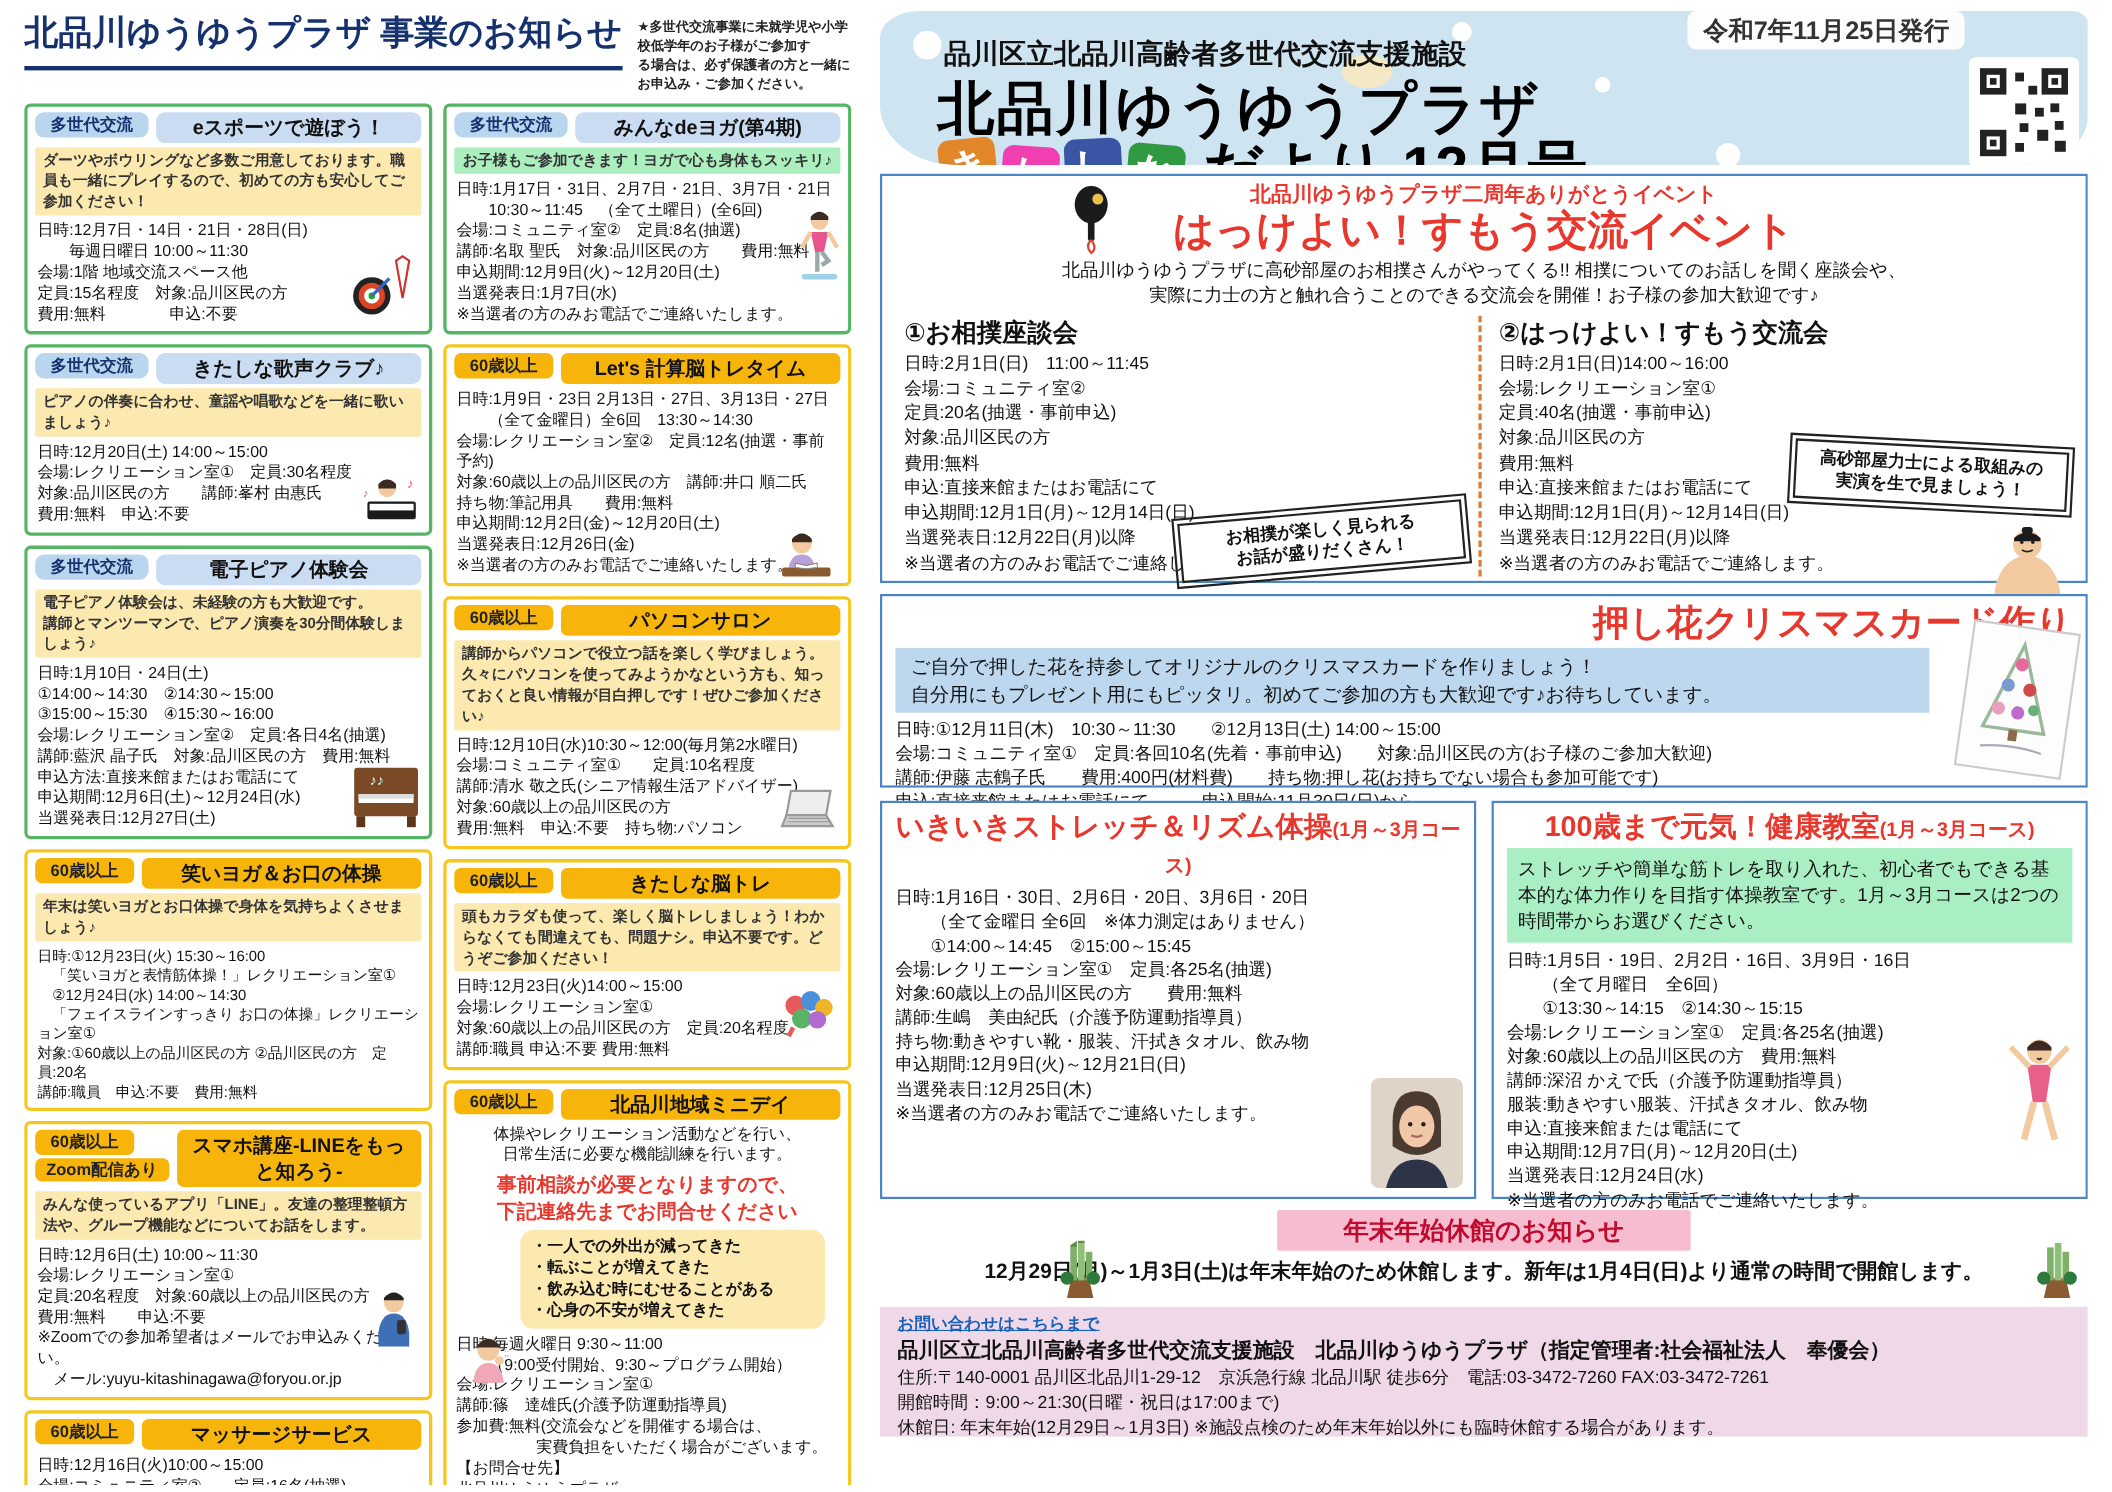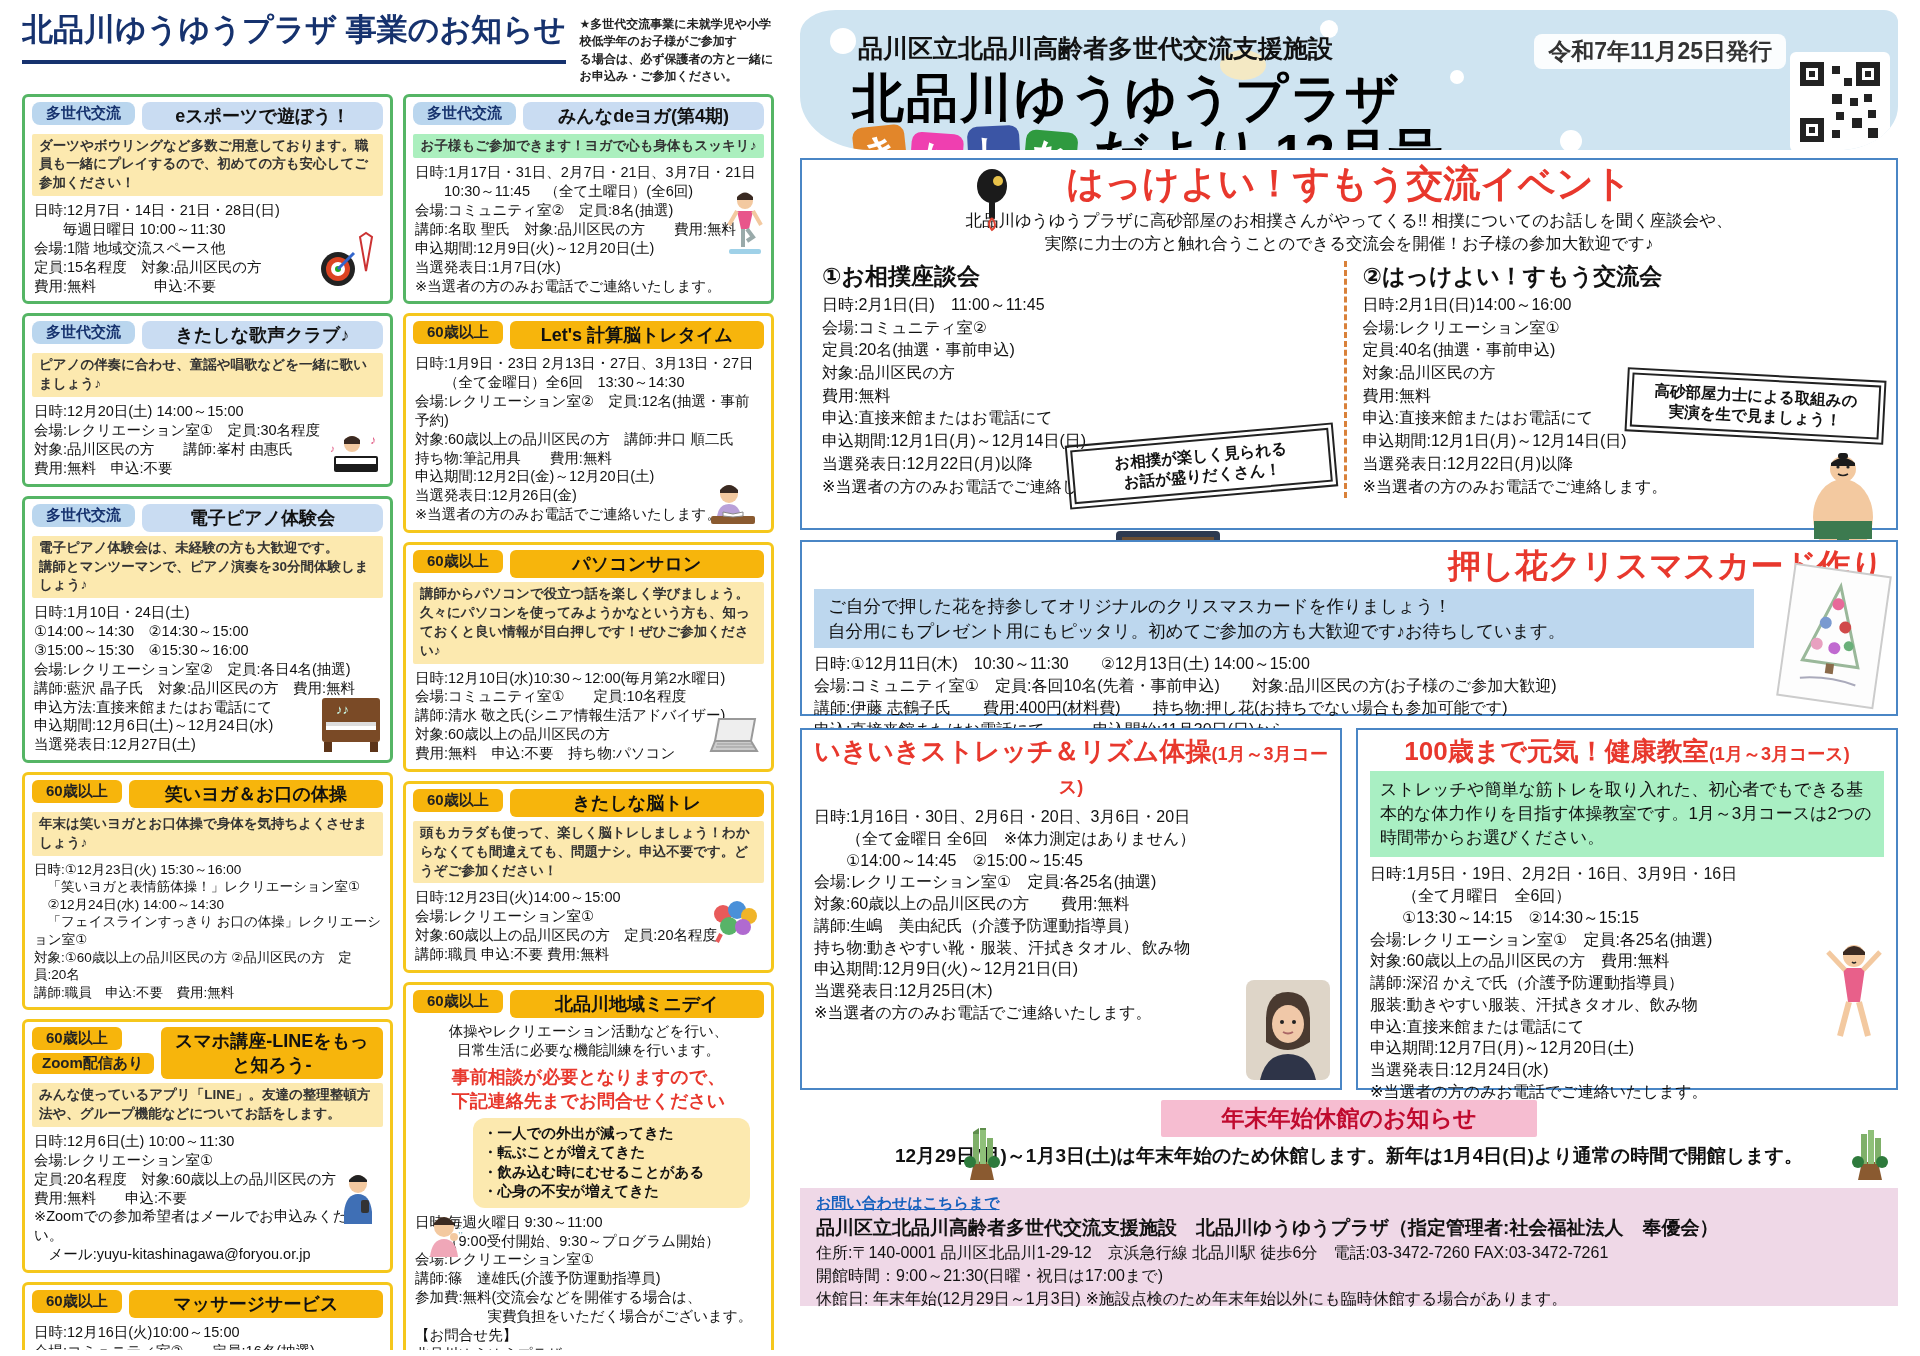--- a/index.html
+++ b/index.html
@@ -47,21 +47,21 @@
   .org{position:absolute;left:58px;top:22px;font-size:25px;font-weight:bold;color:#111;}
   .big-title{position:absolute;left:52px;top:54px;font-size:52px;font-weight:bold;color:#000;letter-spacing:2px;}
   .kita-row{position:absolute;left:54px;top:116px;display:flex;align-items:flex-start;gap:5px;}
   .kchar{width:52px;height:52px;border-radius:10px;color:#fff;font-size:38px;font-weight:bold;
          display:flex;align-items:center;justify-content:center;}
   .k1{background:#e2862a;transform:rotate(-6deg);}
   .k2{background:#ef3fb0;transform:rotate(4deg) translateY(7px);}
   .k3{background:#3b55a5;transform:rotate(-3deg);}
   .k4{background:#2f9a3f;transform:rotate(5deg) translateY(5px);}
   .suffix{font-size:54px;font-weight:bold;color:#000;margin-left:12px;line-height:1.0;}
-  .issue{position:absolute;right:112px;top:24px;font-size:23px;font-weight:bold;color:#333;
+  .issue{position:absolute;right:112px;top:0;font-size:23px;font-weight:bold;color:#333;
          background:rgba(255,255,255,.9);padding:2px 14px;border-radius:8px;}
   .qr{position:absolute;right:8px;top:42px;width:100px;height:100px;background:#fff;border-radius:6px;
       display:flex;align-items:center;justify-content:center;}
   .bluebox{border:2px solid #4a86c5;background:#fff;position:relative;}
   .event-box{margin-top:8px;height:372px;padding:4px 12px;box-sizing:border-box;}
   .ev-pre{text-align:center;color:#e8382d;font-weight:bold;font-size:19px;}
   .ev-title{text-align:center;color:#e8382d;font-weight:bold;font-size:37px;line-height:1.1;}
   .ev-desc{text-align:center;font-size:16.5px;line-height:1.4;margin-top:4px;}
   .ev-cols{display:flex;margin-top:6px;position:relative;}
   .ev-col{flex:1;padding:0 8px;position:relative;}
@@ -383,20 +383,21 @@
           <rect x="40" y="54" width="8" height="8" fill="#222"></rect>
         <rect x="56" y="60" width="10" height="10" fill="#222"></rect>
           <rect x="72" y="52" width="8" height="8" fill="#222"></rect>
         <rect x="36" y="72" width="8" height="8" fill="#222"></rect>
           <rect x="72" y="70" width="10" height="10" fill="#222"></rect>
       </svg>
     </div>
   </div>
 
   <div class="bluebox event-box">
+    <div class="ev-pre">北品川ゆうゆうプラザ二周年ありがとうイベント</div>
     <div class="ev-title">はっけよい！すもう交流イベント</div>
     <div class="ev-desc pre">北品川ゆうゆうプラザに高砂部屋のお相撲さんがやってくる!! 相撲についてのお話しを聞く座談会や、
 実際に力士の方と触れ合うことのできる交流会を開催！お子様の参加大歓迎です♪</div>
     <svg style="position:absolute;left:170px;top:8px;" width="40" height="64" viewBox="0 0 40 64">
       <ellipse cx="20" cy="18" rx="15" ry="17" fill="#1b1b1b"></ellipse>
       <circle cx="26" cy="13" r="5" fill="#e8c24a"></circle>
       <rect x="17" y="33" width="6" height="18" rx="2" fill="#1b1b1b"></rect>
       <path d="M20 50 Q14 56 20 62 Q26 58 20 50" fill="none" stroke="#d43" stroke-width="2"></path>
     </svg>
     <div class="ev-cols">

